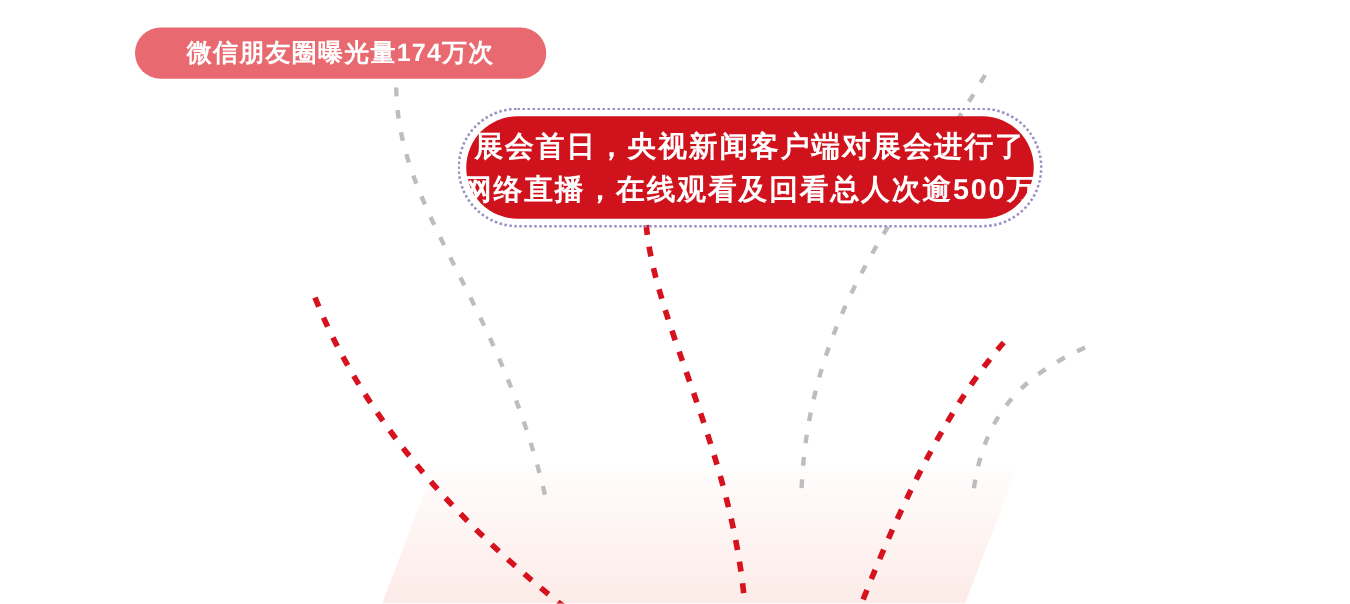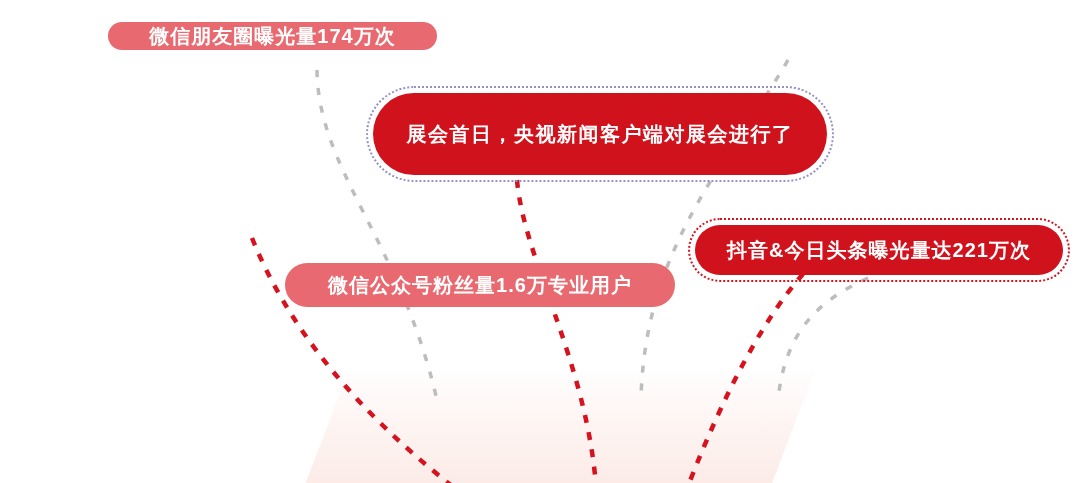--- a/index.html
+++ b/index.html
@@ -13,27 +13,27 @@
     background:linear-gradient(180deg, rgba(233,118,95,0) 0%, rgba(236,122,98,0.05) 35%, rgba(236,122,98,0.15) 100%);
     clip-path:polygon(10% 10%, 98% 10%, 90% 100%, 2% 100%);
   }
   svg.lines{position:absolute;left:0;top:0;}
   .bubble{
     position:absolute;display:flex;align-items:center;justify-content:center;
     border-radius:999px;color:#ffffff;font-weight:bold;text-align:center;
     letter-spacing:1px;line-height:1.5;white-space:nowrap;
   }
   .pink{background:#E8696F;font-size:20px;}
-  .red{background:#D0121C;font-size:20px;}
+  .red{background:#D0121C;font-size:23px;}
   .outlined::before{
     content:"";position:absolute;inset:-7px;border-radius:999px;pointer-events:none;
   }
   .outline-purple::before{border:2px dotted #9a8fc4;}
   .outline-red::before{border:2px dotted #d5121e;}
-  .b-wechat-moments{left:108px;top:22px;width:329px;height:28px;}
+  .b-wechat-moments{left:108px;top:22px;width:329px;height:41px;}
   .b-edm{left:655px;top:13px;width:337px;height:42px;}
   .b-cctv{left:373px;top:93px;width:454px;height:82px;flex-direction:column;line-height:34px;letter-spacing:1.5px;}
   .b-baidu{left:18px;top:165px;width:327px;height:70px;}
   .b-wechat-official{left:285px;top:263px;width:390px;height:44px;}
   .b-douyin{left:695px;top:225px;width:368px;height:50px;}
 </style>
 </head>
 <body>
 
 <div class="stage">
@@ -51,24 +51,19 @@
     <path d="M803,274 Q745,340 688,486" fill="none" stroke="#D5121E" stroke-width="4.5" stroke-dasharray="8 9.5"></path>
   </svg>
 
   <div class="bubble pink b-wechat-moments">
     <span>微信朋友圈曝光量174万次</span>
   </div>
 
 
   <div class="bubble red outlined outline-purple b-cctv">
     <span>展会首日，央视新闻客户端对展会进行了</span>
+    <span>网络直播，在线观看及回看总人次逾500万</span>
   </div>
 
 
-  <div class="bubble pink b-wechat-official">
-    <span>微信公众号粉丝量1.6万专业用户</span>
-  </div>
 
-  <div class="bubble red outlined outline-red b-douyin">
-    <span>抖音&amp;今日头条曝光量达221万次</span>
-  </div>
 
 </div>
 
 </body></html>

